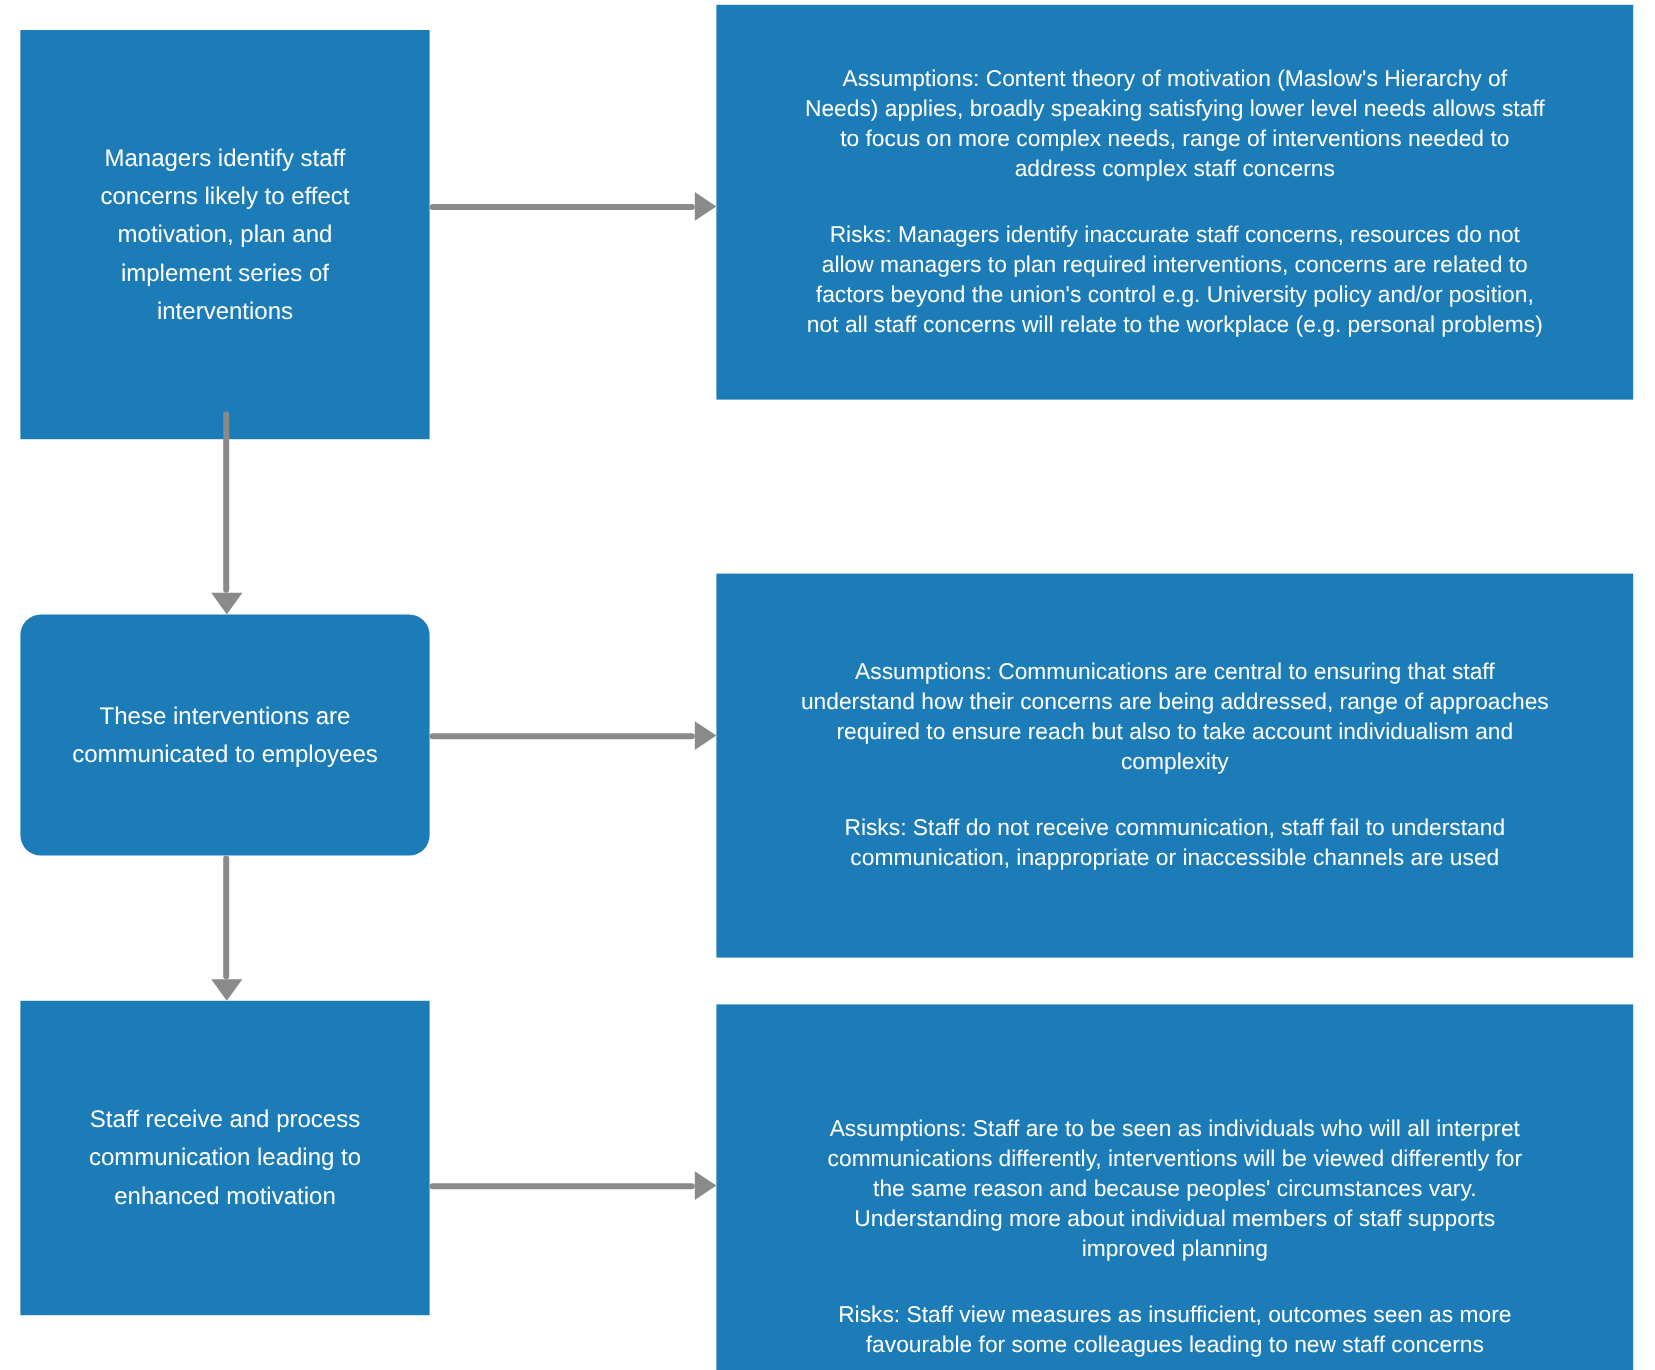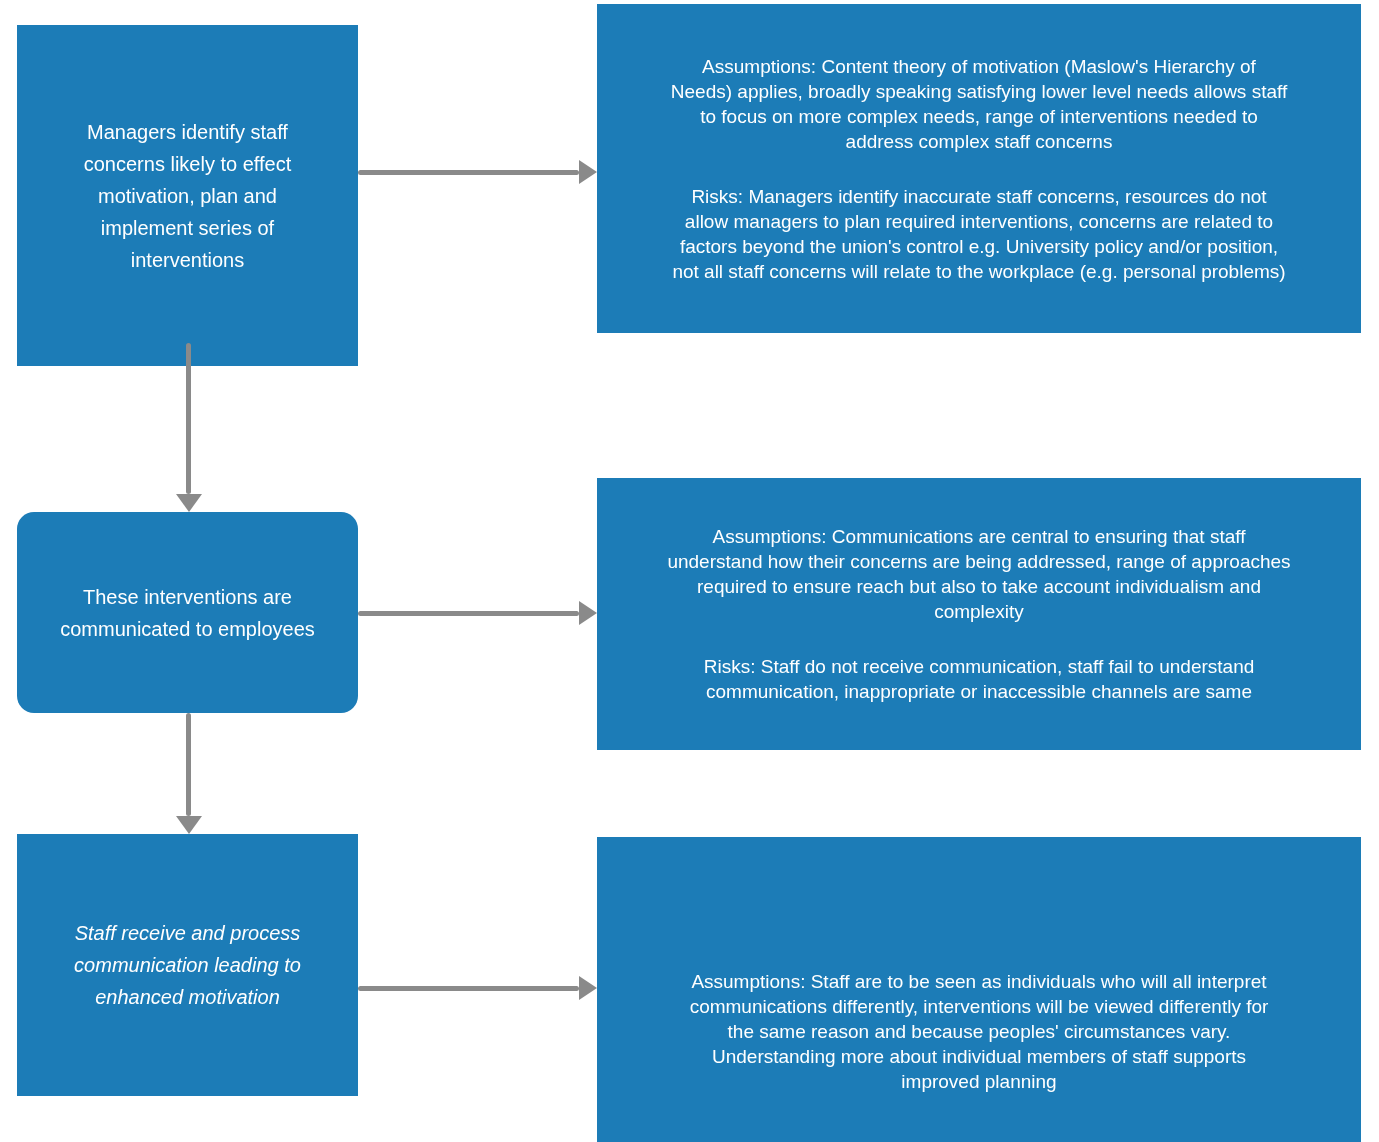--- a/index.html
+++ b/index.html
@@ -42,23 +42,23 @@
   }
   .node p {
     margin: 0;
     white-space: pre-line;
   }
   .notes-node p.risks {
     margin-top: 30px;
   }
   #step1 { top: 2px;   height: 341px; margin-top: 23px; }
   #step2 { top: 512px; height: 201px; border-radius: 17px; }
-  #step3 { top: 834px; height: 262px; font-style: italic; }
+  #step3 { top: 834px; height: 262px; }
   #notes1 { top: 4px;   height: 329px; }
-  #notes2 { top: 478px; height: 272px; }
+  #notes2 { top: 478px; height: 320px; }
   #notes3 { top: 837px; height: 388px; }
 
   
   .arrow { position: absolute; }
   .arrow .shaft { background: #8a8a8a; border-radius: 3px; }
   .arrow-down .shaft { width: 5px; }
   .arrow-down .head {
     width: 0; height: 0;
     border-left: 13px solid transparent;
     border-right: 13px solid transparent;
@@ -116,29 +116,31 @@
 factors beyond the union's control e.g. University policy and/or position,
 not all staff concerns will relate to the workplace (e.g. personal problems)</p>
   </div>
 
   <div id="notes2" class="node notes-node">
     <p class="assumptions">Assumptions: Communications are central to ensuring that staff
 understand how their concerns are being addressed, range of approaches
 required to ensure reach but also to take account individualism and
 complexity</p>
     <p class="risks">Risks: Staff do not receive communication, staff fail to understand
-communication, inappropriate or inaccessible channels are same</p>
+communication, inappropriate or inaccessible channels are used</p>
   </div>
 
   <div id="notes3" class="node notes-node">
     <p class="assumptions">Assumptions: Staff are to be seen as individuals who will all interpret
 communications differently, interventions will be viewed differently for
 the same reason and because peoples' circumstances vary.
 Understanding more about individual members of staff supports
 improved planning</p>
+    <p class="risks">Risks: Staff view measures as insufficient, outcomes seen as more
+favourable for some colleagues leading to new staff concerns</p>
   </div>
 
   <div id="arrow-down-1" class="arrow arrow-down">
     <div class="shaft"></div>
     <div class="head"></div>
   </div>
 
   <div id="arrow-down-2" class="arrow arrow-down">
     <div class="shaft"></div>
     <div class="head"></div>

